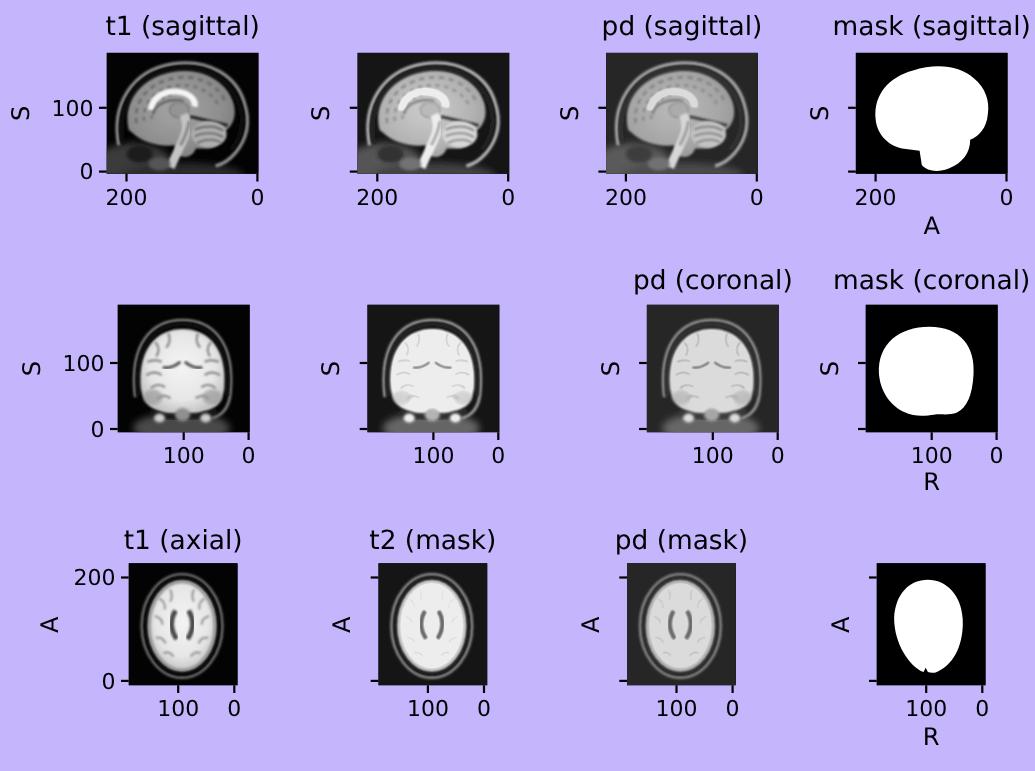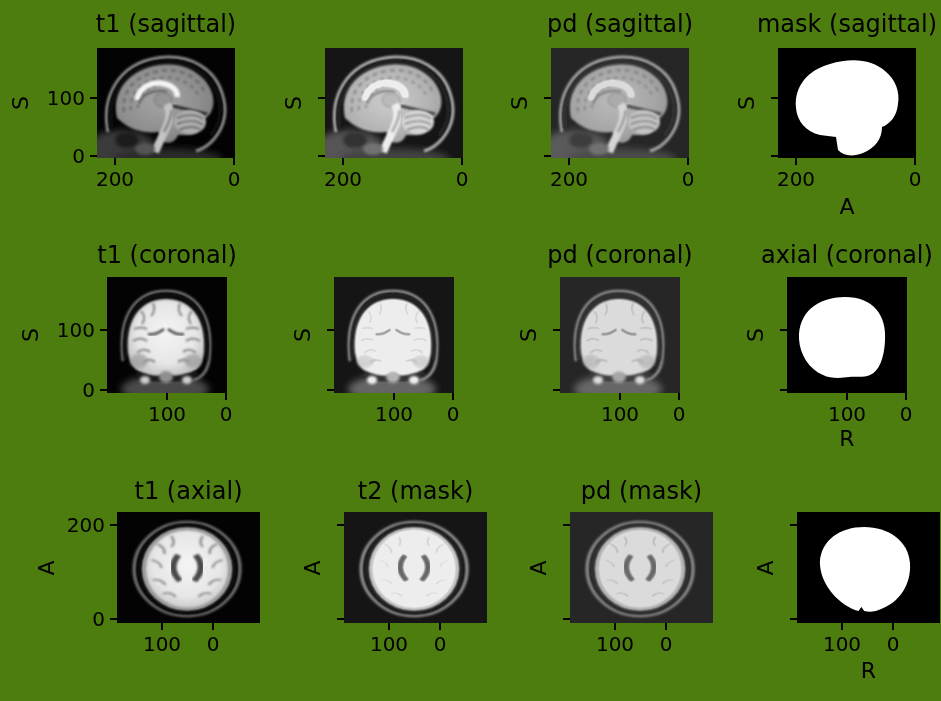--- a/index.html
+++ b/index.html
@@ -1,26 +1,26 @@
 <!DOCTYPE html>
 <html><head>
 <meta charset="utf-8">
 <style>
   html,body{margin:0;padding:0;background:#fff;}
   #figure{
-    position:relative;width:941px;height:701px;background:#4d7c0f;
+    position:relative;width:941px;height:701px;background:#c4b5fd;
     font-family:"DejaVu Sans",sans-serif;color:#000;overflow:hidden;
   }
   .subplot{position:absolute;}
   
   .r0{top:48px;height:110px;width:138px;}
   .r1{top:277px;height:116px;width:120px;}
-  .r2{top:512px;height:111px;width:99px;padding-left:44px;}
+  .r2{top:512px;height:111px;width:99px;}
   .r0.c0{left:97px}.r0.c1{left:325px}.r0.c2{left:551px}.r0.c3{left:778px}
-  .r1.c0{left:107px}.r1.c1{left:334px}.r1.c2{left:560px}.r1.c3{left:787px}
+  .r1.c0{left:107px}.r1.c1{left:334px}.r1.c2{left:588px}.r1.c3{left:787px}
   .r2.c0{left:117px}.r2.c1{left:344px}.r2.c2{left:570px}.r2.c3{left:797px}
 
   .img-box{position:absolute;inset:0;background:#000;}
   svg.mri{display:block;width:100%;height:100%;}
   svg.mri.t2{filter:brightness(1.32) contrast(0.86);}
   svg.mri.pd{filter:brightness(1.27) contrast(0.72);}
 
   .sp-title{position:absolute;left:50%;transform:translateX(-50%);
     white-space:nowrap;font-size:24px;line-height:1.1;}
   .r0 .sp-title{bottom:calc(100% + 11px);}
@@ -220,21 +220,20 @@
         </svg>
     </div>
     <span class="tick xtick t0"></span>
     <span class="tick xtick t1"></span>
     <div class="xtick-label t0">200</div>
     <div class="xtick-label t1">0</div>
     <div class="xlabel">A</div>
   </div>
 
   <div class="subplot r1 c0">
-    <div class="sp-title">t1 (coronal)</div>
     <div class="ylabel">S</div>
     <div class="ytick-label t0">100</div>
     <div class="ytick-label t1">0</div>
     <span class="tick ytick t0"></span>
     <span class="tick ytick t1"></span>
     <div class="img-box">
       <svg class="mri t1" viewBox="0 0 120 116" preserveAspectRatio="none">
           <use href="#brain-cor"></use>
         </svg>
     </div>
@@ -269,21 +268,21 @@
           <use href="#brain-cor"></use>
         </svg>
     </div>
     <span class="tick xtick t0"></span>
     <span class="tick xtick t1"></span>
     <div class="xtick-label t0">100</div>
     <div class="xtick-label t1">0</div>
   </div>
 
   <div class="subplot r1 c3">
-    <div class="sp-title">axial (coronal)</div>
+    <div class="sp-title">mask (coronal)</div>
     <div class="ylabel">S</div>
     <span class="tick ytick t0"></span>
     <span class="tick ytick t1"></span>
     <div class="img-box">
       <svg class="mri mask" viewBox="0 0 120 116" preserveAspectRatio="none">
           <use href="#mask-cor"></use>
         </svg>
     </div>
     <span class="tick xtick t0"></span>
     <span class="tick xtick t1"></span>

